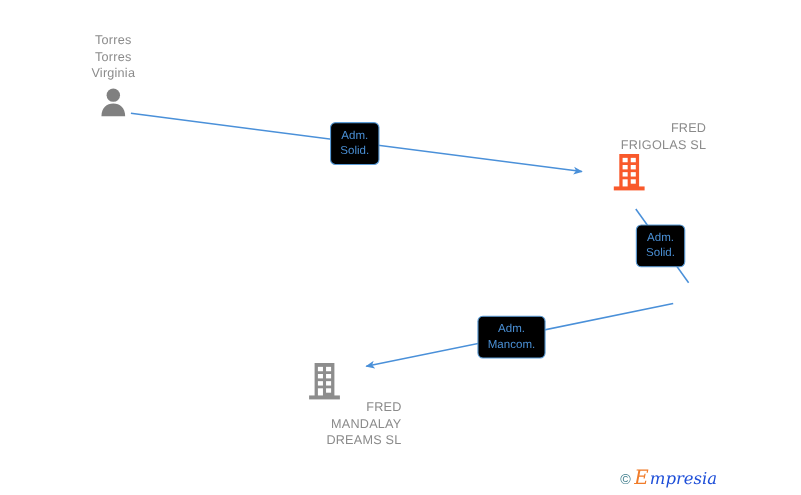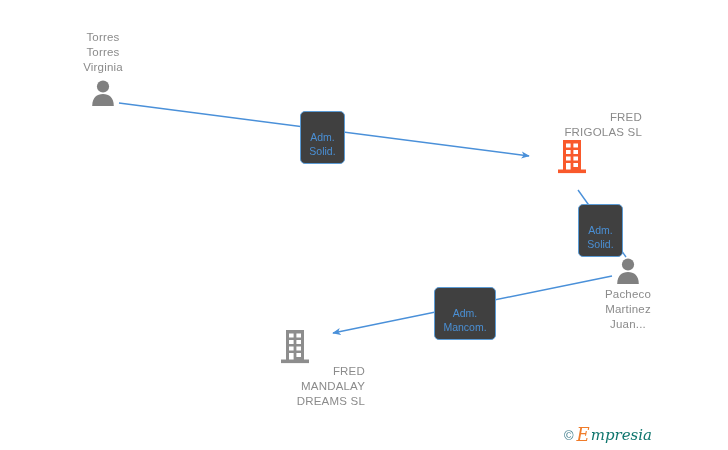--- a/index.html
+++ b/index.html
@@ -47,26 +47,26 @@
     display: flex;
     align-items: center;
     justify-content: center;
   }
 
   
   .edge-label {
     position: absolute;
     border: 1.6px solid #5b9bd5;
     border-radius: 5px;
-    background: #404040;
+    background: #000000;
     color: #4a8fd4;
     font-size: 10.5px;
     line-height: 14px;
     text-align: center;
-    padding: 18px 6px 5px 6px;
+    padding: 4px 6px 5px 6px;
     box-sizing: border-box;
     white-space: pre-line;
     z-index: 5;
   }
 
   
   #watermark {
     position: absolute;
     right: 8px;
     bottom: 6px;
@@ -81,21 +81,21 @@
     font-size: 13px;
   }
   #watermark .brand-e {
     color: #f07c2a;
     font-family: "DejaVu Serif", serif;
     font-style: italic;
     font-size: 18px;
     line-height: 1;
   }
   #watermark .brand-rest {
-    color: #0f766e;
+    color: #1d4ed8;
     font-family: "DejaVu Serif", serif;
     font-style: italic;
     font-size: 15px;
     line-height: 1;
     margin-left: -2px;
   }
 </style>
 </head>
 <body>
 
@@ -139,31 +139,20 @@
         <rect x="10" y="11" width="4.6" height="4" fill="#ffffff"></rect>
         <rect x="17.4" y="11" width="4.6" height="4" fill="#ffffff"></rect>
         <rect x="10" y="17.5" width="4.6" height="4" fill="#ffffff"></rect>
         <rect x="17.4" y="17.5" width="4.6" height="4" fill="#ffffff"></rect>
         <rect x="10" y="24" width="4.6" height="6.5" fill="#ffffff"></rect>
         <rect x="17.4" y="24" width="4.6" height="4" fill="#ffffff"></rect>
       </svg>
     </div>
   </div>
 
-  <div class="node" style="left:558px; top:253px;">
-    <div class="icon-wrap">
-      <svg width="28" height="28" viewBox="0 0 28 28">
-        <circle cx="14" cy="8.5" r="6.1" fill="#808080"></circle>
-        <path d="M 3.2 28 C 3.2 19.6 8 16 14 16 C 20 16 24.8 19.6 24.8 28 Z" fill="#808080"></path>
-      </svg>
-    </div>
-    <div class="node-label">Pacheco
-Martinez
-Juan...</div>
-  </div>
 
   <div class="node" style="left:225px; top:330px;">
     <div class="icon-wrap">
       <svg width="32" height="36" viewBox="0 0 32 36">
         <rect x="7" y="1" width="18" height="31" fill="#8d8d8d"></rect>
         <rect x="2" y="30.5" width="28" height="3.6" fill="#8d8d8d"></rect>
         <rect x="10" y="4.5" width="4.6" height="4" fill="#ffffff"></rect>
         <rect x="17.4" y="4.5" width="4.6" height="4" fill="#ffffff"></rect>
         <rect x="10" y="11" width="4.6" height="4" fill="#ffffff"></rect>
         <rect x="17.4" y="11" width="4.6" height="4" fill="#ffffff"></rect>

